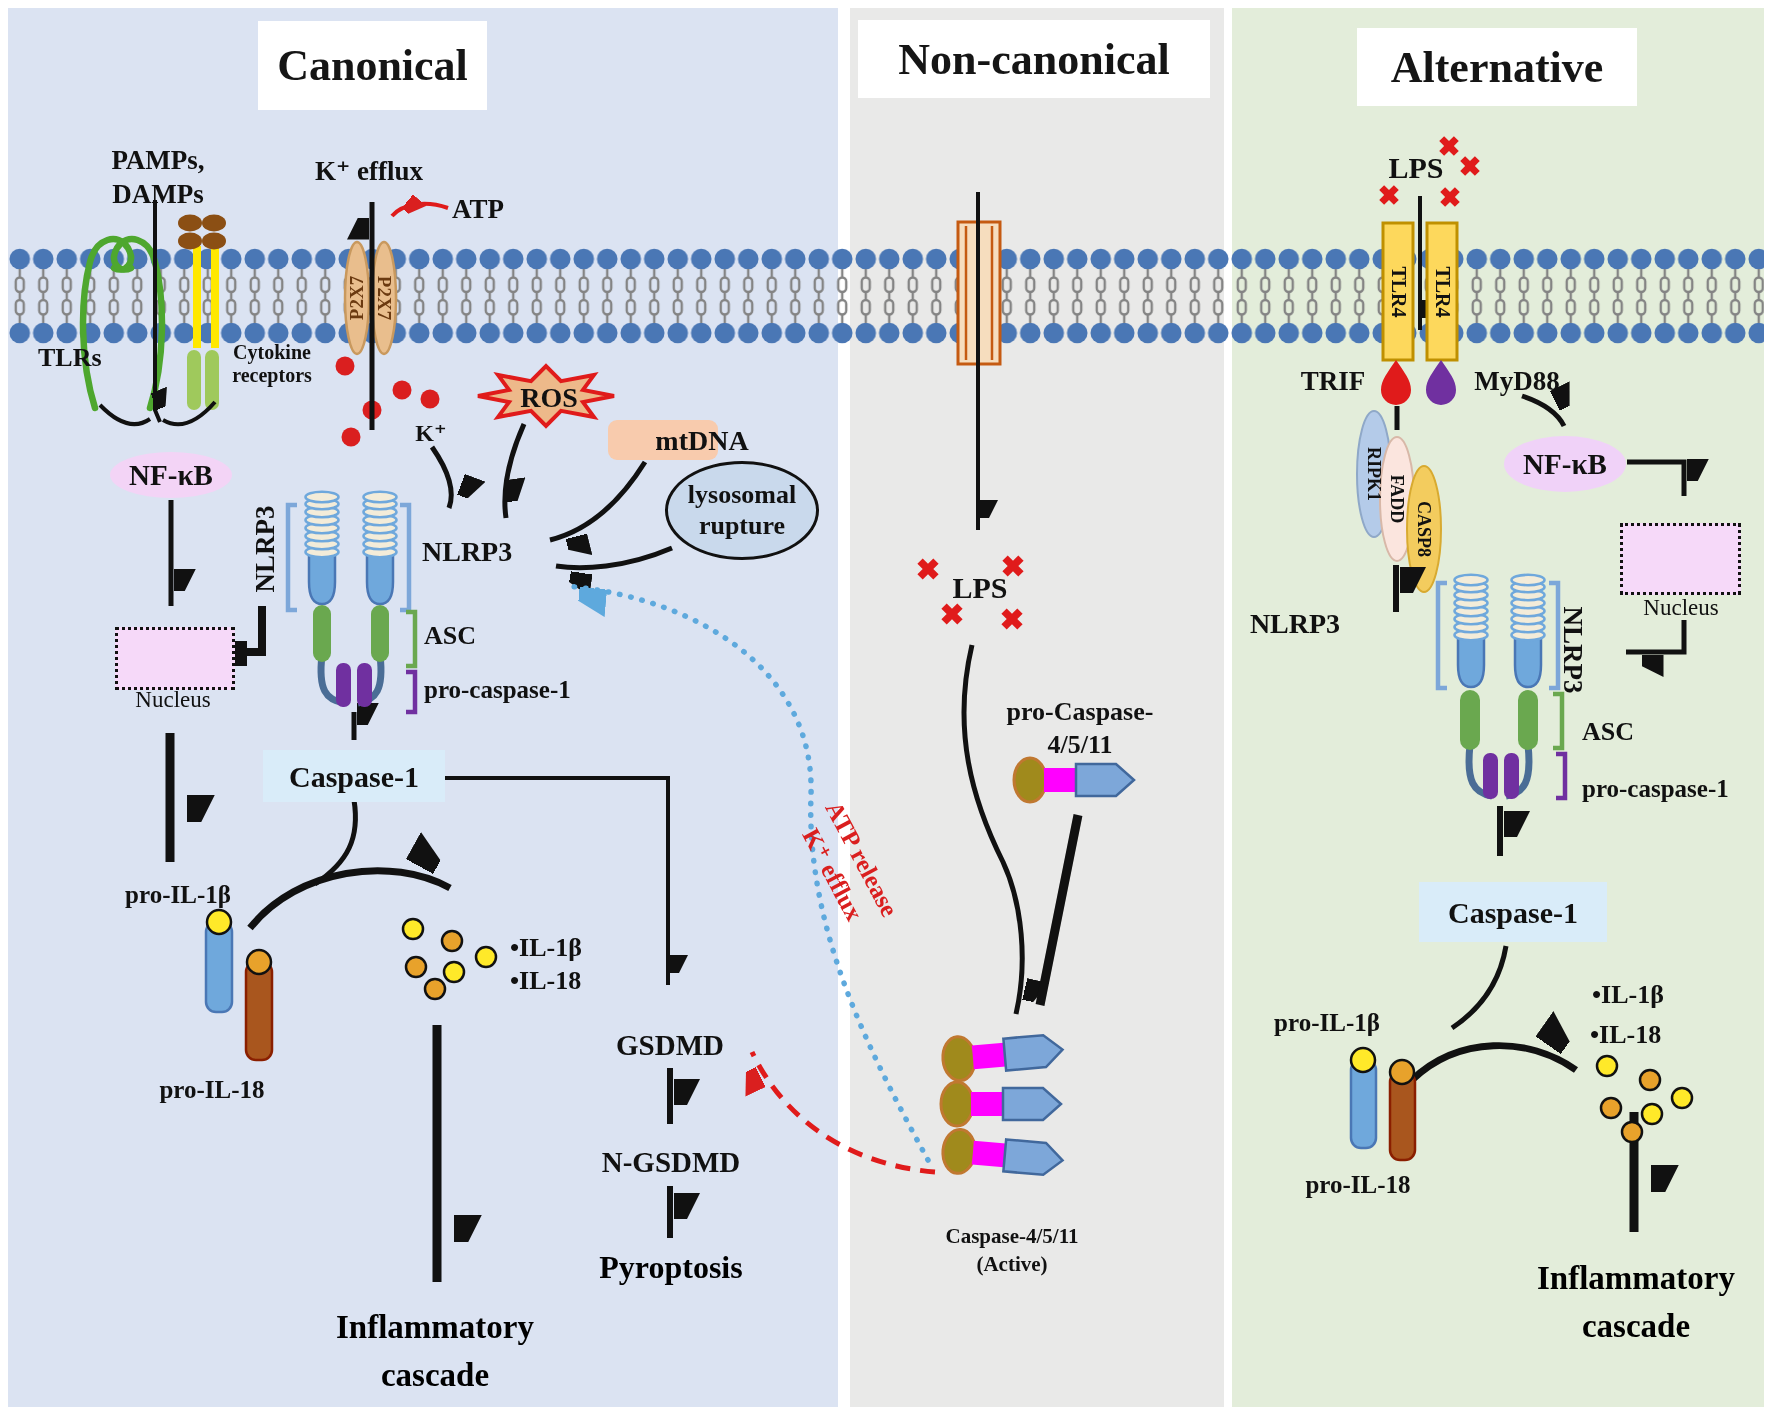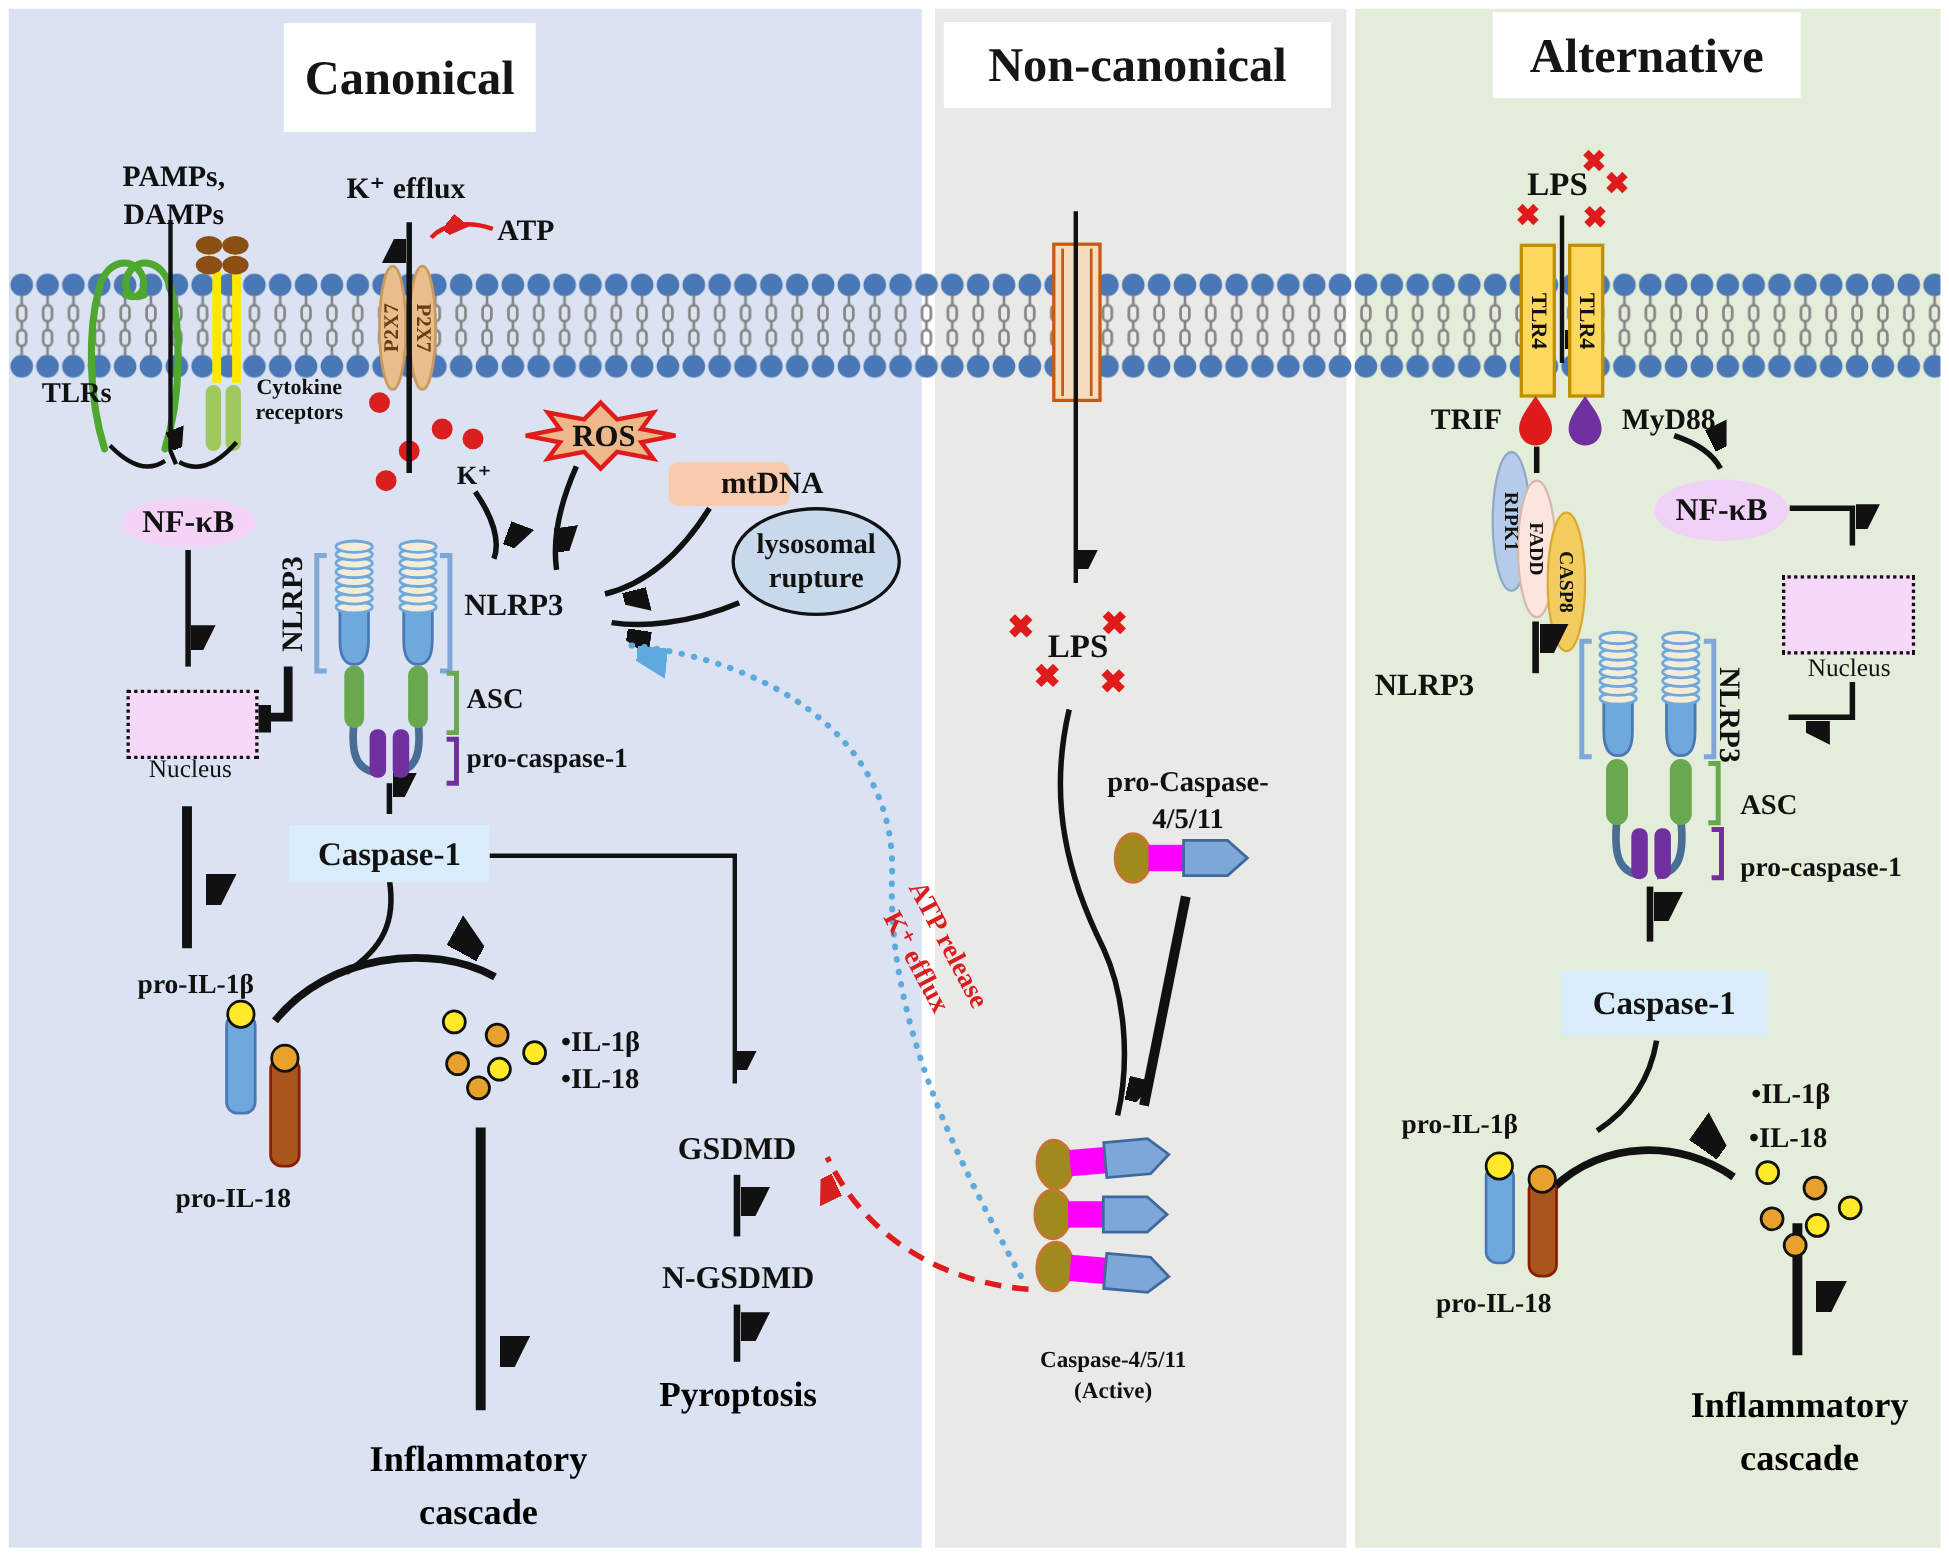--- a/index.html
+++ b/index.html
@@ -270,27 +270,27 @@
       <circle cx="1682" cy="1098" r="10" fill="#ffe929"></circle>
         <circle cx="1611" cy="1108" r="10" fill="#e8a22b"></circle>
       <circle cx="1652" cy="1114" r="10" fill="#ffe929"></circle>
         <circle cx="1632" cy="1132" r="10" fill="#e8a22b"></circle>
     </g>
 
     <use href="#dna" transform="translate(122,638)"></use>
     <use href="#dna" transform="translate(1627,538) scale(1.03)"></use>
   </svg>
 
-  <div class="titlebox" style="left:258px;top:21px;width:229px;height:99px;">
+  <div class="titlebox" style="left:258px;top:21px;width:229px;height:89px;">
       <span>Canonical</span>
     </div>
   <div class="titlebox" style="left:858px;top:20px;width:352px;height:78px;">
       <span>Non-canonical</span>
     </div>
-  <div class="titlebox" style="left:1357px;top:11px;width:280px;height:78px;">
+  <div class="titlebox" style="left:1357px;top:28px;width:280px;height:78px;">
       <span>Alternative</span>
     </div>
 
   <div class="box" style="left:110px;top:452px;width:122px;height:46px;border-radius:50%;background:#f3d4f6;"></div>
   <div class="box" style="left:1504px;top:436px;width:122px;height:56px;border-radius:50%;background:#f0d2f8;"></div>
   <div class="box" style="left:115px;top:627px;width:120px;height:63px;background:#f6d9f9;border:3px dotted #111;box-sizing:border-box;"></div>
   <div class="box" style="left:1620px;top:523px;width:121px;height:72px;background:#f6d9f9;border:3px dotted #111;box-sizing:border-box;"></div>
   <div class="box" style="left:608px;top:420px;width:110px;height:40px;background:#f8cbad;border-radius:9px;"></div>
   <div class="box" style="left:665px;top:461px;width:154px;height:99px;background:#c9d9ec;border:3px solid #111;border-radius:50%;box-sizing:border-box;"></div>
   <div class="box" style="left:263px;top:750px;width:182px;height:52px;background:#d9ecf9;"></div>

